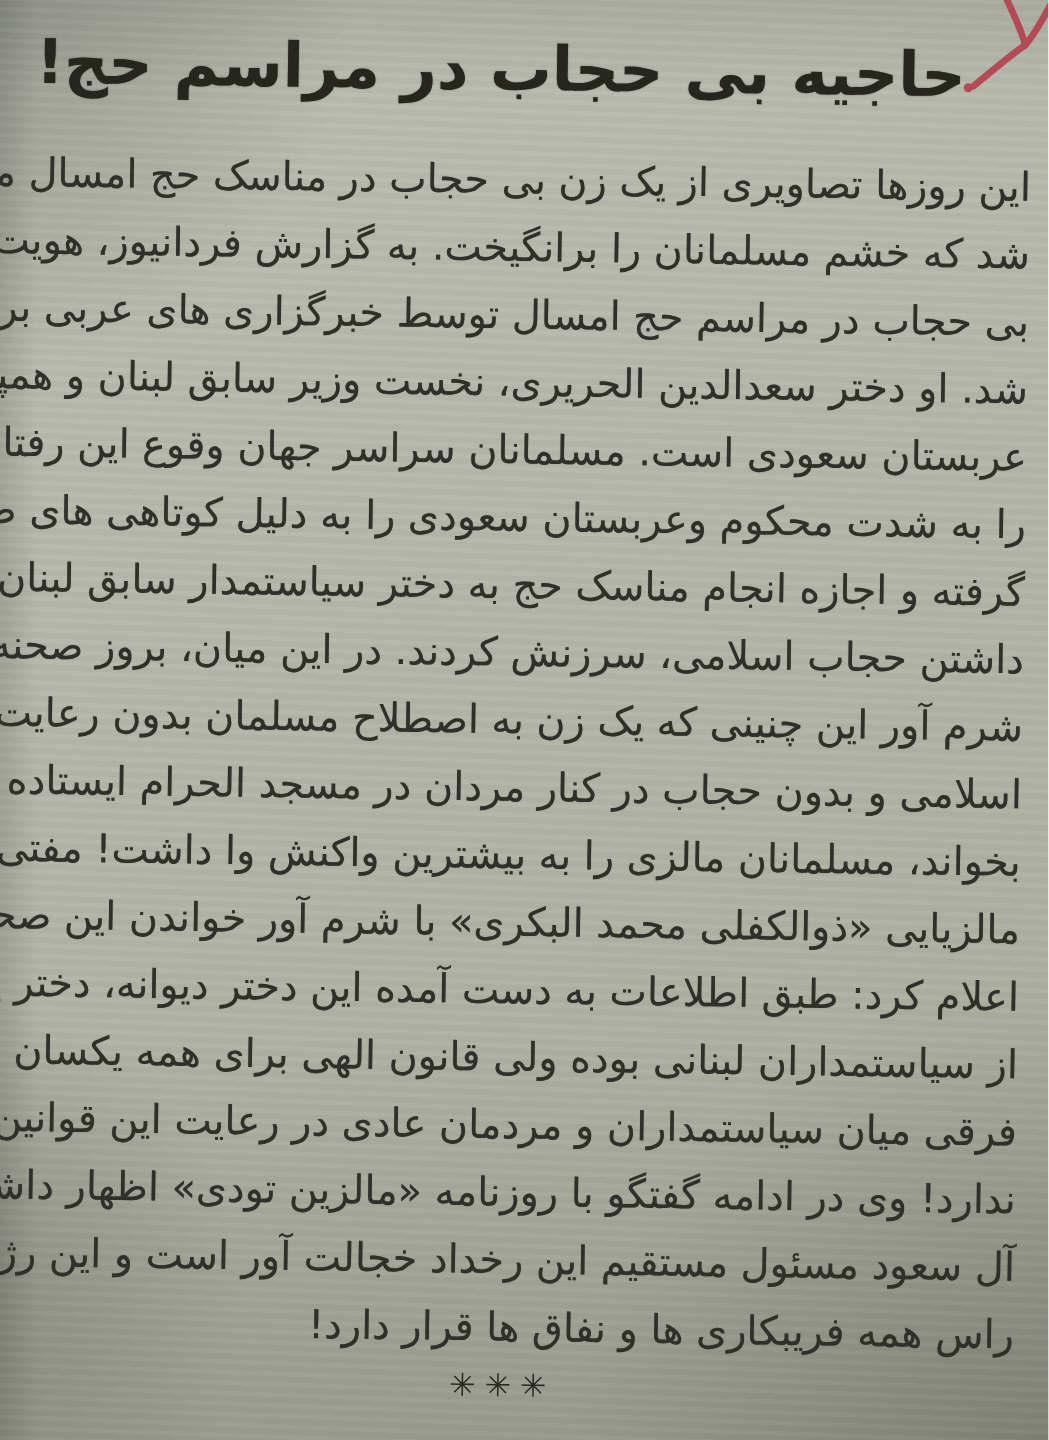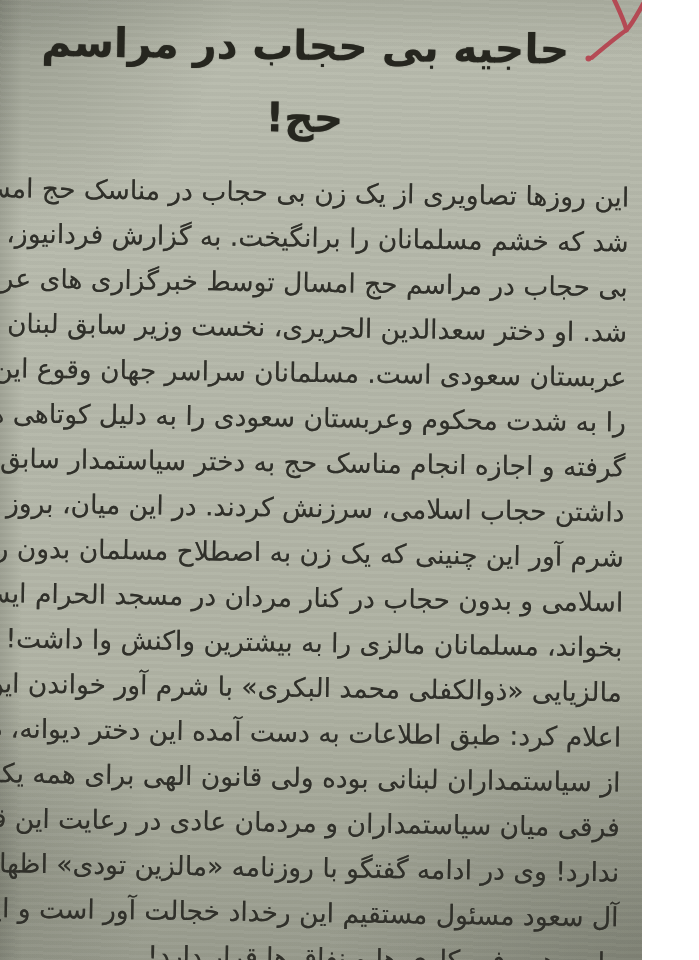--- a/index.html
+++ b/index.html
@@ -3,21 +3,21 @@
 <meta charset="utf-8">
 <style>
   html, body { margin: 0; padding: 0; }
   body {
     width: 699px; height: 960px;
     overflow: hidden;
     font-family: "DejaVu Sans", sans-serif;
   }
   .paper {
     position: relative;
-    width: 642px; height: 960px;
+    width: 699px; height: 960px;
     background:
       radial-gradient(circle at -4% -2%, rgba(62,66,56,0.30) 0%, rgba(62,66,56,0.0) 22%),
       radial-gradient(circle at 103% 103%, rgba(55,58,48,0.28) 0%, rgba(55,58,48,0.0) 28%),
       radial-gradient(circle at -6% 90%, rgba(55,58,48,0.22) 0%, rgba(55,58,48,0.0) 18%),
       linear-gradient(to right, rgba(50,52,44,0.16) 0%, rgba(50,52,44,0.0) 3.5%),
       linear-gradient(to bottom, rgba(40,42,34,0.10) 0%, rgba(40,42,34,0.0) 6%, rgba(40,42,34,0.0) 72%, rgba(40,42,34,0.14) 100%),
       linear-gradient(160deg, #babdaf 0%, #b4b7a9 40%, #adb0a1 75%, #a8ab9c 100%);
     overflow: hidden;
   }
   

